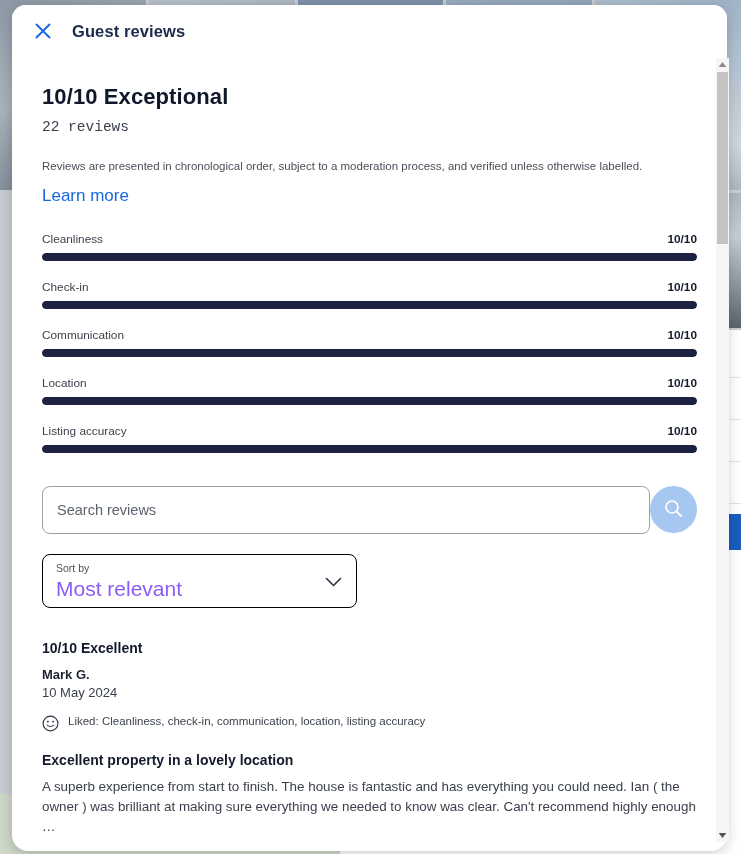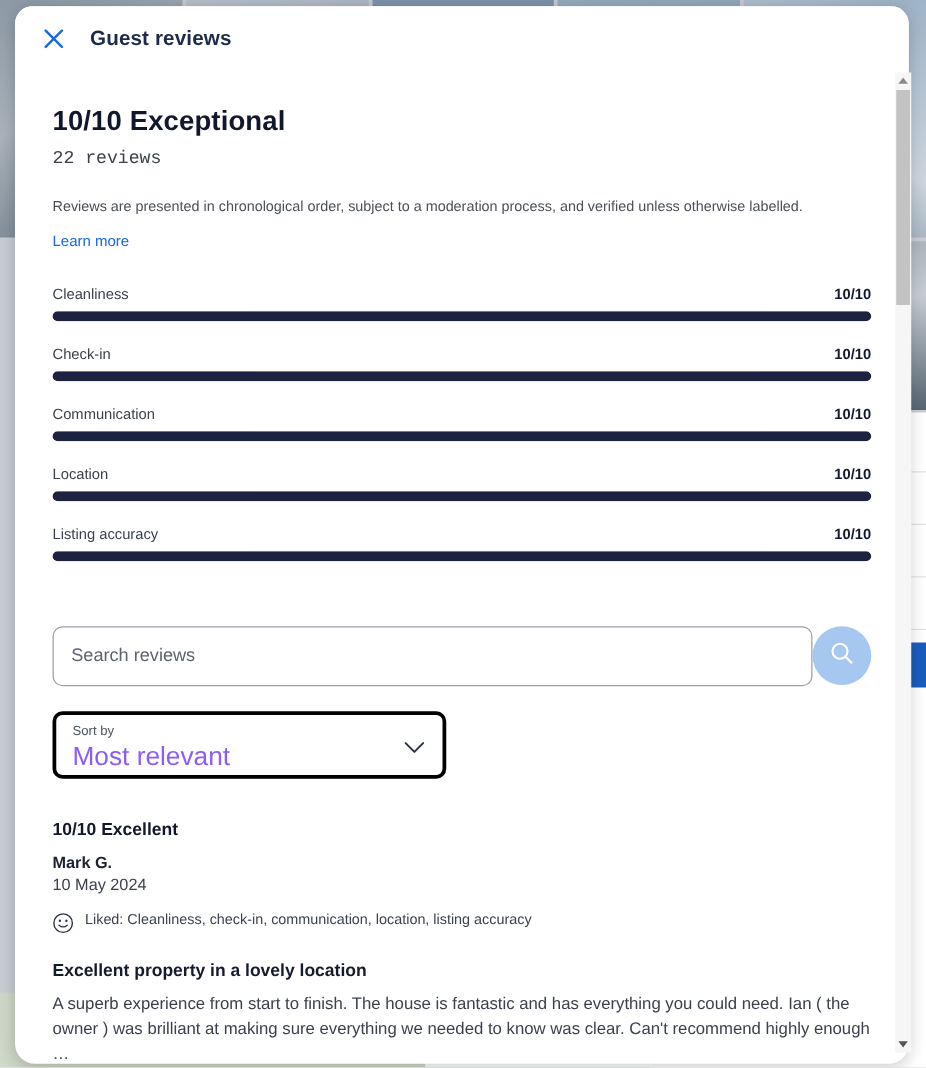--- a/index.html
+++ b/index.html
@@ -177,21 +177,21 @@
     font-family: Liberation Mono, monospace;
   }
   .disclaimer {
     font-size: 11.5px;
     color: #4a4f59;
     margin-top: 24px;
     line-height: 1.35;
   }
   .learn-more {
     display: inline-block;
-    font-size: 12px;
+    font-size: 17px;
     color: #1668e3;
     margin-top: 11px;
     cursor: pointer;
   }
 
   
   .ratings { margin-top: 26px; }
   .rating-row { margin-bottom: 19px; }
   .rating-row:last-child { margin-bottom: 0; }
   .rating-line {
@@ -211,21 +211,22 @@
   }
   .rating-fill {
     height: 100%;
     border-radius: 5px;
     background: #1c2240;
   }
 
   
   .search-row {
     display: flex;
-    margin-top: 52px;
+    align-items: center;
+    margin-top: 33px;
   }
   .search-input {
     flex: 1 1 auto;
     height: 48px;
     border: 1px solid #9aa0a9;
     border-radius: 8px;
     padding: 0 14px;
     font-size: 14.5px;
     color: #2a3040;
     font-family: "Liberation Sans", sans-serif;
@@ -243,21 +244,21 @@
     align-items: center;
     justify-content: center;
     cursor: pointer;
   }
 
   
   .sort-select {
     margin-top: 20px;
     width: 315px;
     height: 54px;
-    border: 3px solid #000000;
+    border: 1px solid #000000;
     border-radius: 8px;
     padding: 7px 12px 0 13px;
     position: relative;
     cursor: pointer;
     background: #ffffff;
   }
   .sort-label { font-size: 10.5px; color: #4d535e; }
   .sort-value { font-size: 21px; color: #8b5cf6; margin-top: 3px; }
   .sort-chevron {
     position: absolute;

